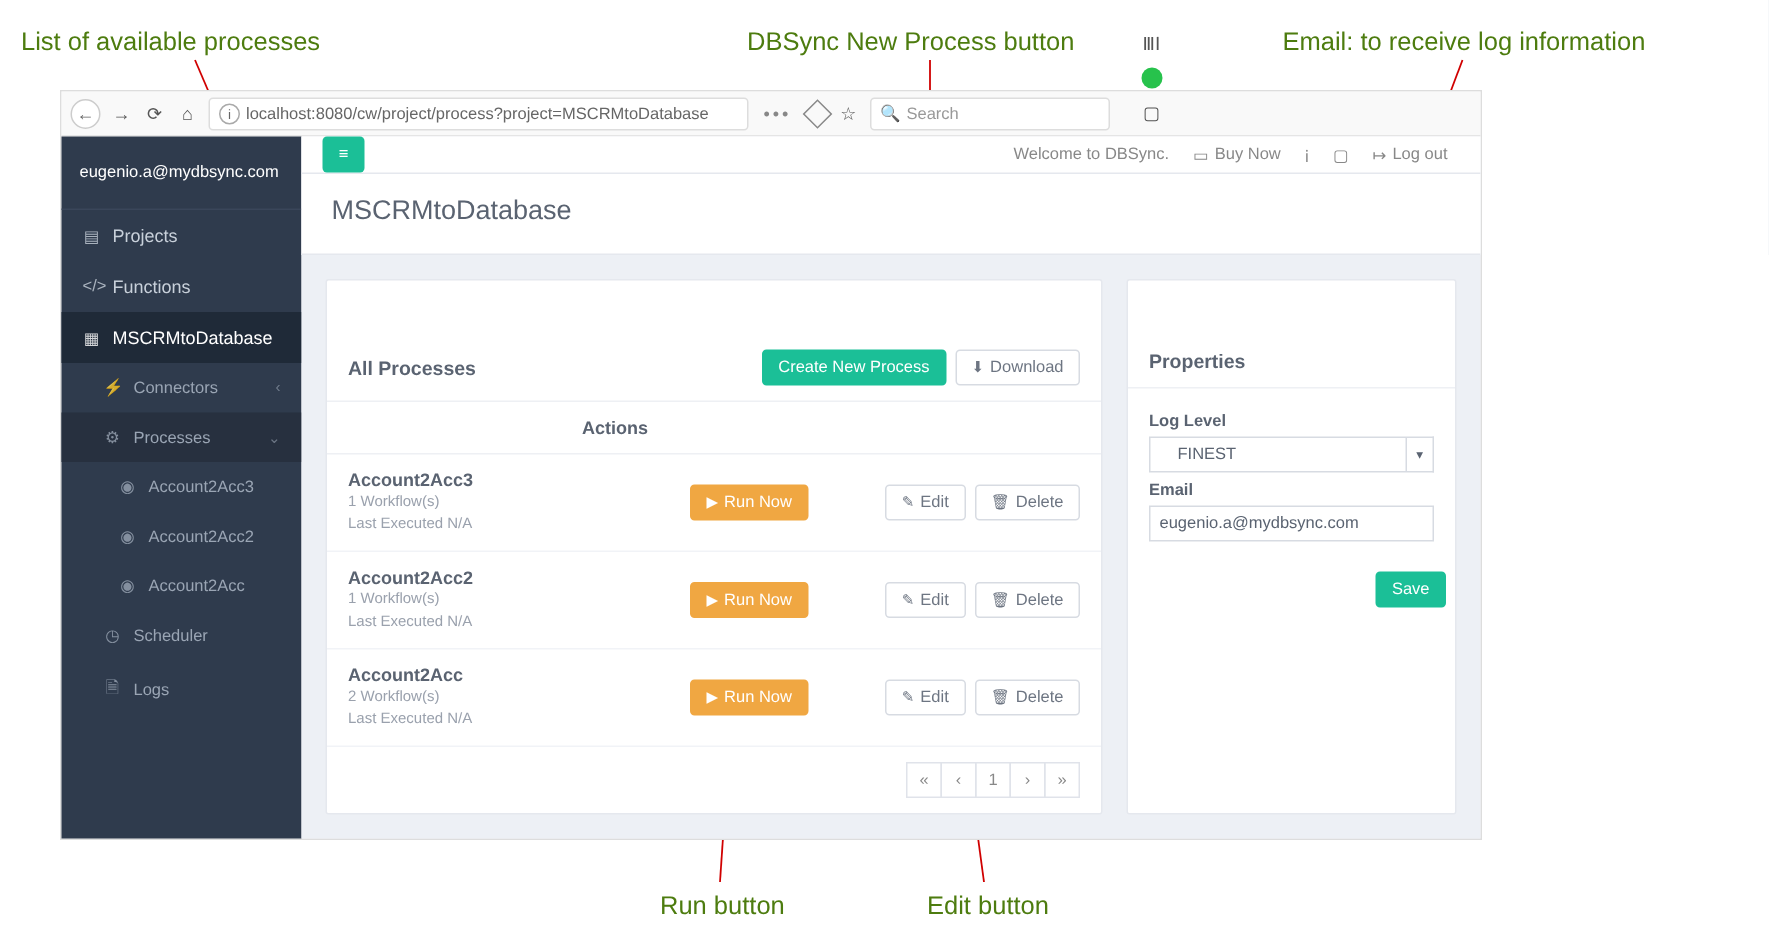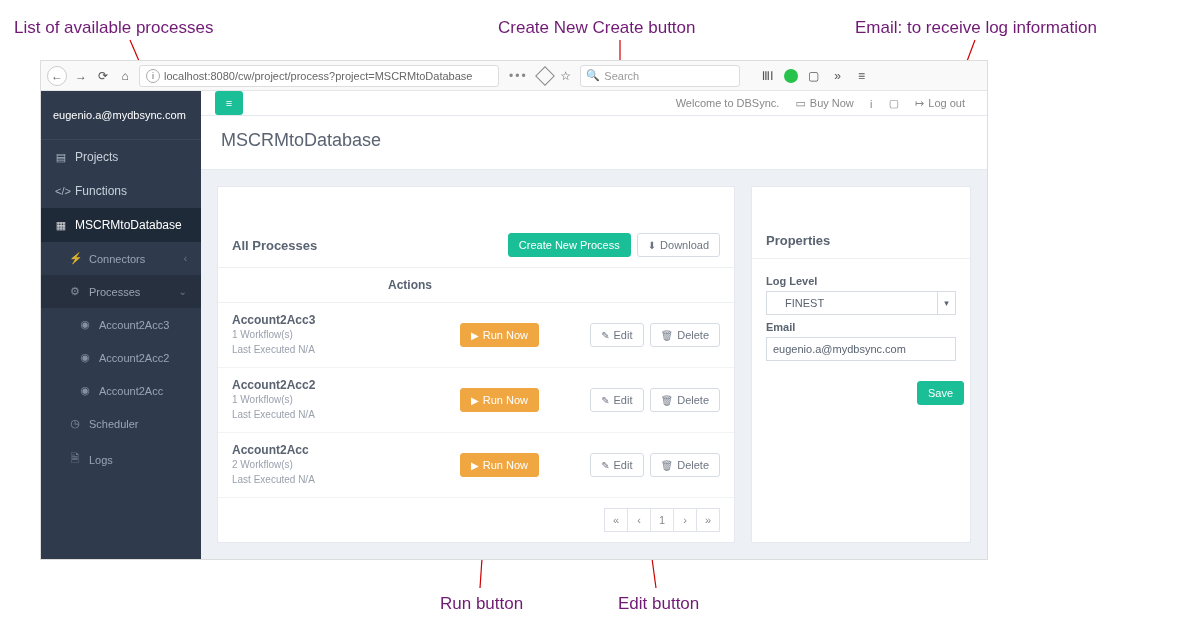--- a/index.html
+++ b/index.html
@@ -1,31 +1,31 @@
 <!DOCTYPE html>
 <html><head>
 <meta charset="utf-8">
 <style>
   * { box-sizing: border-box; margin: 0; padding: 0; font-family: -apple-system, "Segoe UI", Arial, sans-serif; }
   body { background: #fff; width: 1179px; height: 622px; position: relative; overflow: hidden; }
 
   
-  .callout { position: absolute; font-size: 17px; color: #701a75; white-space: nowrap; }
+  .callout { position: absolute; font-size: 17px; color: #4d7c0f; white-space: nowrap; }
   .arrow { position: absolute; pointer-events: none; }
 
   
   .browser-frame { position: absolute; left: 40px; top: 60px; width: 948px; height: 500px; background: #f4f4f4; border: 1px solid #ddd; }
   .browser-toolbar { height: 30px; display: flex; align-items: center; padding: 0 6px; gap: 6px; border-bottom: 1px solid #e5e5e5; background: #f9f9f9; font-size: 12px; color: #555; }
   .nav-btn { width: 20px; height: 20px; border-radius: 50%; border: 1px solid #ccc; background: #fff; display: flex; align-items: center; justify-content: center; font-size: 12px; color: #666; }
   .tb-icon { width: 16px; height: 16px; display: inline-flex; align-items: center; justify-content: center; color: #555; font-size: 12px; }
   .addr { flex: 1; max-width: 360px; height: 22px; border: 1px solid #ddd; border-radius: 3px; background: #fff; display: flex; align-items: center; padding: 0 6px; gap: 4px; color: #666; font-size: 11px; overflow: hidden; }
   .addr .info { width:14px; height:14px; border:1px solid #aaa; border-radius:50%; display:inline-flex; align-items:center; justify-content:center; font-size:9px; }
   .tb-spacer { flex: 0 0 auto; color:#888; letter-spacing:2px; font-size:12px; padding:0 4px;}
   .search { width: 160px; height: 22px; border: 1px solid #ddd; border-radius: 3px; background: #fff; display: flex; align-items: center; padding: 0 6px; gap: 4px; color: #999; font-size: 11px; }
-  .tb-right { display: flex; align-items:center; gap: 8px; margin-left: 14px; }
+  .tb-right { display: flex; align-items:center; gap: 8px; margin-left: 14px; flex-direction: column; }
   .green-dot{ width:14px; height:14px; border-radius:50%; background:#27c24c; display:inline-block;}
 
   
   .app-body { display: flex; height: calc(100% - 30px); }
   .sidebar { width: 160px; background: #2f3b4d; color: #c8d0da; font-size: 12px; display: flex; flex-direction: column; }
   .sb-user { padding: 18px 12px; font-size: 11px; color:#fff; border-bottom:1px solid #3a465a; }
   .sb-item { padding: 10px 14px; display:flex; align-items:center; gap:8px; cursor:pointer; }
   .sb-item.sub { padding-left: 28px; font-size:11px; color:#9aa5b4;}
   .sb-item.sub2 { padding-left: 38px; font-size:11px; color:#9aa5b4;}
   .sb-item.active { background:#27303f; }
@@ -74,21 +74,21 @@
   .props-body select, .props-body input{ width:100%; border:1px solid #d7dbe2; padding:5px 6px; font-size:11px; color:#5a6371;}
   .props-body .select-wrap{ display:flex;}
   .props-body .select-wrap .sel-val{ flex:1; border:1px solid #d7dbe2; padding:5px 18px;}
   .props-body .select-wrap .sel-btn{ width:18px; border:1px solid #d7dbe2; border-left:none; display:flex; align-items:center; justify-content:center; font-size:9px;}
   .props-footer{ text-align:right; padding: 10px 6px 14px; }
 </style>
 </head>
 <body>
 
 <div class="callout" style="left:14px; top:18px;">List of available processes</div>
-<div class="callout" style="left:498px; top:18px;">Create New Create button</div>
+<div class="callout" style="left:498px; top:18px;">DBSync New Process button</div>
 <div class="callout" style="left:855px; top:18px;">Email: to receive log information</div>
 <div class="callout" style="left:440px; top:594px;">Run button</div>
 <div class="callout" style="left:618px; top:594px;">Edit button</div>
 
 <svg class="arrow" style="left:0; top:0;" width="1179" height="622">
   <defs>
       <marker id="ah" markerWidth="8" markerHeight="8" refX="6" refY="3" orient="auto">
         <path d="M0,0 L6,3 L0,6 Z" fill="#d00000"></path>
       </marker>
     </defs>

